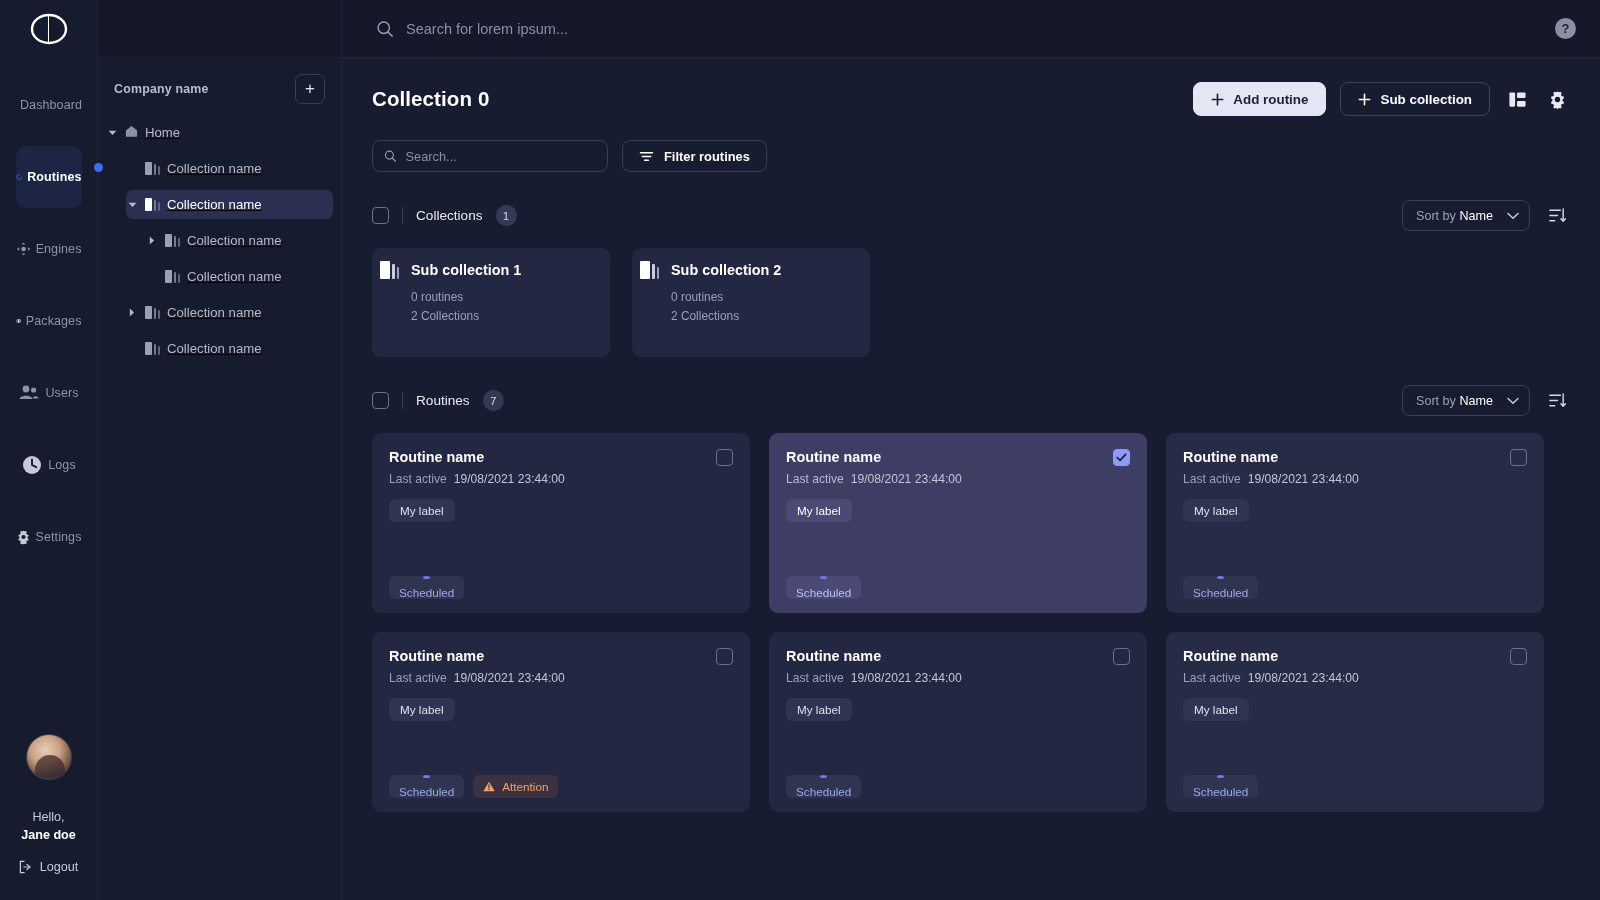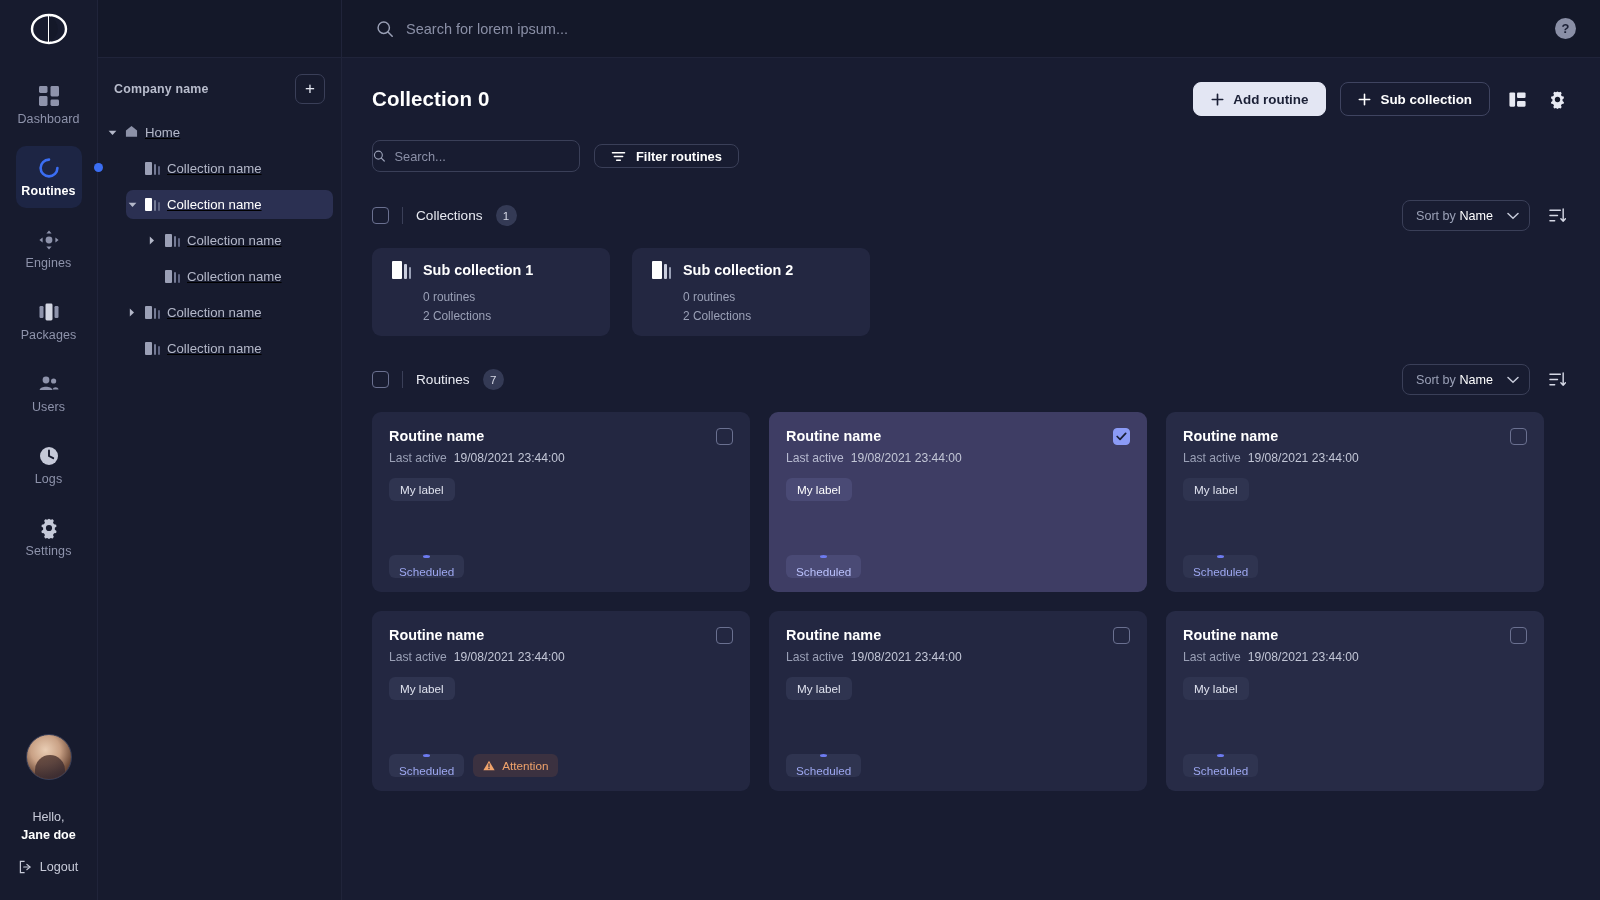--- a/index.html
+++ b/index.html
@@ -19,21 +19,21 @@
     border-right: 1px solid #20243a;
     display: flex; flex-direction: column; align-items: center;
     flex: 0 0 98px;
     position: relative;
   }
   .logo-wrap { height: 58px; display: flex; align-items: center; justify-content: center; margin-top: 0; }
   .logo { width: 44px; height: 36px; }
   .rail-nav { margin-top: 16px; width: 100%; display: flex; flex-direction: column; align-items: center; }
   .rail-item {
     width: 66px; height: 62px; border-radius: 10px;
-    display: flex; flex-direction: column; align-items: center; justify-content: center;
+    display: flex; flex-direction: row; align-items: center; justify-content: center;
     gap: 5px; margin-bottom: 10px; cursor: pointer;
     color: #8e93ab;
   }
   .rail-item .ri-label { font-size: 12.5px; letter-spacing: .1px; }
   .rail-item.active { background: #1d2544; color: #ffffff; }
   .rail-item.active .ri-label { color: #ffffff; font-weight: 600; }
   .rail-icon { width: 22px; height: 22px; display: block; }
   .rail-dot {
     position: absolute; left: 94px; width: 9px; height: 9px; border-radius: 50%;
     background: #3b6ef3;
@@ -122,30 +122,30 @@
   .btn {
     height: 34px; border-radius: 8px; display: flex; align-items: center; gap: 9px;
     padding: 0 17px; font-size: 13.4px; font-weight: 700; cursor: pointer; white-space: nowrap;
   }
   .btn-primary { background: #e3e6f3; color: #1b2036; border: 1px solid #e3e6f3; }
   .btn-ghost { background: transparent; color: #ffffff; border: 1px solid #3f4460; }
   .icon-btn { width: 26px; height: 26px; display: flex; align-items: center; justify-content: center; cursor: pointer; color: #e7e9f2; }
 
   .toolbar { display: flex; align-items: center; gap: 14px; margin-top: 24px; }
   .search-box {
-    width: 208px; height: 32px; border: 1px solid #3a3f58; border-radius: 8px;
-    display: flex; align-items: center; gap: 9px; padding: 0 0; background: transparent;
+    width: 236px; height: 32px; border: 1px solid #3a3f58; border-radius: 8px;
+    display: flex; align-items: center; gap: 9px; padding: 0 11px; background: transparent;
   }
   .search-box input {
     background: transparent; border: none; outline: none; color: #e6e8f0; font-size: 12.8px; width: 100%;
     font-family: "Liberation Sans", sans-serif;
   }
   .search-box input::placeholder { color: #8a8fa6; }
   .filter-btn {
-    height: 24px; border: 1px solid #3a3f58; border-radius: 8px; background: transparent;
+    height: 32px; border: 1px solid #3a3f58; border-radius: 8px; background: transparent;
     display: flex; align-items: center; gap: 10px; padding: 8px 16px;
     color: #ffffff; font-size: 12.9px; font-weight: 700; cursor: pointer; text-align: center;
   }
 
   .section-head { display: flex; align-items: center; justify-content: space-between; margin-top: 28px; }
   .section-left { display: flex; align-items: center; gap: 13px; }
   .chk {
     width: 17px; height: 17px; border: 1.6px solid #6a7090; border-radius: 4px; background: transparent; cursor: pointer;
     flex: 0 0 17px;
   }
@@ -160,21 +160,21 @@
   .sortsel {
     height: 31px; border: 1px solid #3a3f58; border-radius: 8px; display: flex; align-items: center; gap: 14px;
     padding: 0 10px 0 13px; cursor: pointer;
   }
   .sortsel .lbl { font-size: 12.6px; color: #9aa0b6; }
   .sortsel .lbl b { color: #ffffff; font-weight: 400; }
 
   
   .coll-grid { display: grid; grid-template-columns: 238px 238px; gap: 22px; margin-top: 17px; }
   .coll-card {
-    height: 88px; background: #232741; border-radius: 9px; padding: 13px 20px; cursor: pointer;
+    height: 109px; background: #232741; border-radius: 9px; padding: 13px 8px; cursor: pointer;
   }
   .coll-card .cc-head { display: flex; align-items: center; gap: 11px; }
   .cc-ico { width: 20px; height: 18px; display: flex; align-items: flex-end; gap: 2px; flex: 0 0 20px; }
   .cc-ico .b1 { width: 10px; height: 18px; background: #ffffff; border-radius: 1px; }
   .cc-ico .b2 { width: 3px; height: 15px; background: #c9cddd; border-radius: 1px; }
   .cc-ico .b3 { width: 2px; height: 12px; background: #9aa0b6; border-radius: 1px; }
   .cc-title { font-size: 14.4px; font-weight: 700; color: #ffffff; }
   .cc-meta { margin-top: 9px; margin-left: 31px; font-size: 11.9px; color: #9aa0b6; line-height: 1.58; }
 
   

